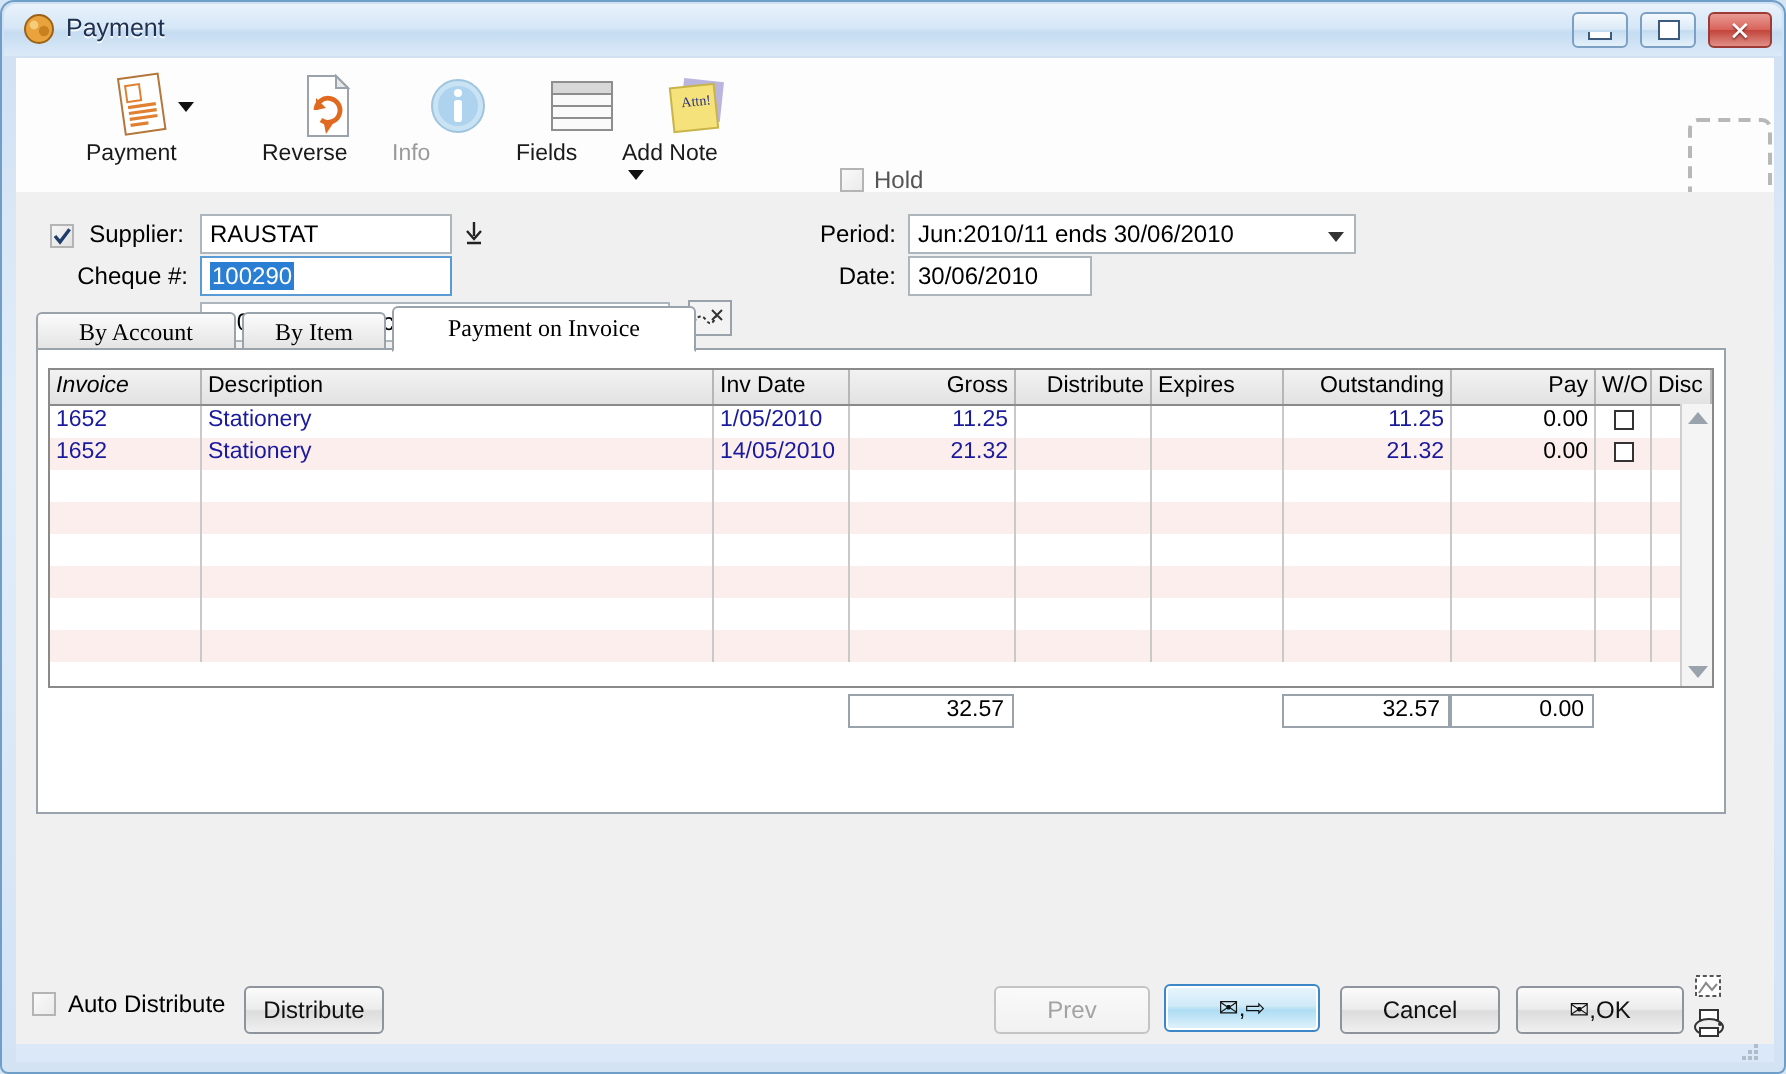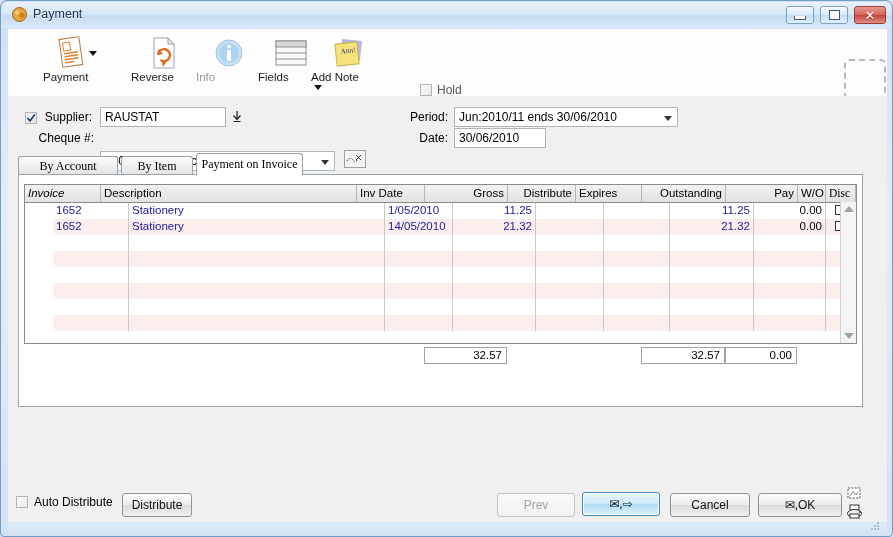--- a/index.html
+++ b/index.html
@@ -106,21 +106,21 @@
             box-sizing:border-box;border:1px solid #9aa3ab;background:#fff;}
 
   
   .grid{position:absolute;left:5px;top:9px;width:833px;height:160px;
         box-sizing:border-box;border:1px solid #8a8a8a;background:#fff;overflow:hidden;}
   .ghead{position:absolute;left:0;top:0;height:17px;width:100%;
          background:linear-gradient(to bottom,#f2f2f2,#e2e2e2);border-bottom:1px solid #8a8a8a;}
   .gh{position:absolute;top:0;height:17px;line-height:16px;font-size:11.5px;color:#000;
       box-sizing:border-box;border-right:1px solid #b6b6b6;padding:0 3px;white-space:nowrap;overflow:hidden;}
   .gh.r{text-align:right;}
-  .grow{position:absolute;left:0;height:16px;width:100%;margin-left:28px;}
+  .grow{position:absolute;left:0;height:16px;width:100%;}
   .gc{position:absolute;top:0;height:16px;line-height:15px;font-size:11.5px;
       box-sizing:border-box;border-right:1px solid #c9c9c9;padding:0 3px;white-space:nowrap;overflow:hidden;}
   .gc.r{text-align:right;}
   .gc.blue{color:#1a1a9c;}
   .cellchk{width:10px;height:10px;border:1px solid #333;background:#fff;box-sizing:border-box;
            display:inline-block;margin-top:2px;}
   .vsb{position:absolute;right:0;top:17px;width:15px;bottom:0;background:#f4f4f4;border-left:1px solid #cfcfcf;}
   .vsb .ar{position:absolute;left:3px;width:0;height:0;border-left:5px solid transparent;border-right:5px solid transparent;}
   .vsb .up{top:4px;border-bottom:6px solid #9aa3ab;}
   .vsb .dn{bottom:4px;border-top:6px solid #9aa3ab;}
@@ -261,20 +261,23 @@
     <span class="lbl" style="left:22px;top:14px;width:62px;">Supplier:</span>
     <input class="fld" style="left: 92px; top: 11px; width: 126px;" value="RAUSTAT">
     <span class="dropglyph" style="left:222px;top:14px;">
       <svg width="14" height="14" viewBox="0 0 14 14">
           <path d="M7 1 v7 M3.5 5.5 L7 9.5 L10.5 5.5" fill="none" stroke="#222" stroke-width="1.2"></path>
           <path d="M3.5 11.5 h7" stroke="#222" stroke-width="1.2"></path>
         </svg>
     </span>
 
     <span class="lbl" style="left:10px;top:35px;width:76px;">Cheque #:</span>
+    <div class="fld" style="left:92px;top:32px;width:126px;border:1px solid #5b9bd5;">
+      <span class="sel">100290</span>
+    </div>
 
     <span class="lbl" style="left:10px;top:58px;width:76px;">Bank:</span>
     <div class="combo" style="left:92px;top:55px;width:235px;">
       <span class="txt">5900: Cheque Account: 28,288.10</span>
       <span class="arw"></span>
     </div>
     <div class="minibtn" style="left:336px;top:54px;width:22px;height:18px;">
       <svg width="20" height="16" viewBox="0 0 20 16" style="display:block;">
         <path d="M2 10 q3 -5 6 -1 t5 -2" fill="none" stroke="#333" stroke-width="1" stroke-dasharray="1.6 1.3"></path>
         <path d="M11 4 l5 5 M16 4 l-5 5" stroke="#333" stroke-width="1"></path>
@@ -320,37 +323,37 @@
     <span class="lbl" style="left:380px;top:128px;width:60px;">Colour:</span>
     <div class="combo" style="left:446px;top:125px;width:108px;">
       <span class="txt">None</span>
       <span class="arw"></span>
     </div>
   </div>
 
   <div class="tabstrip">
     <div class="tab" style="left:0px;width:100px;">By Account</div>
     <div class="tab" style="left:103px;width:72px;">By Item</div>
-    <div class="tab active" style="left:178px;width:107px;">Payment on Invoice</div>
+    <div class="tab active" style="left:178px;width:152px;">Payment on Invoice</div>
   </div>
 
   <div class="tabpanel">
 
     <div class="grid">
       <div class="ghead">
         <div class="gh" style="left:0px;width:76px;font-style:italic;">Invoice</div>
         <div class="gh" style="left:76px;width:256px;">Description</div>
         <div class="gh" style="left:332px;width:68px;">Inv Date</div>
         <div class="gh r" style="left:400px;width:83px;">Gross</div>
         <div class="gh r" style="left:483px;width:68px;">Distribute</div>
         <div class="gh" style="left:551px;width:66px;">Expires</div>
         <div class="gh r" style="left:617px;width:84px;">Outstanding</div>
         <div class="gh r" style="left:701px;width:72px;">Pay</div>
         <div class="gh" style="left:773px;width:28px;">W/O</div>
-        <div class="gh" style="left:801px;width:30px;font-family:Liberation Serif, serif;">Disc</div>
+        <div class="gh" style="left:801px;width:30px;">Disc</div>
       </div>
 
       <div class="grow" style="top:18px;background:#fff;">
         <div class="gc blue" style="left:0px;width:76px;">1652</div>
         <div class="gc blue" style="left:76px;width:256px;">Stationery</div>
         <div class="gc blue" style="left:332px;width:68px;">1/05/2010</div>
         <div class="gc blue r" style="left:400px;width:83px;">11.25</div>
         <div class="gc r" style="left:483px;width:68px;"></div>
         <div class="gc" style="left:551px;width:66px;"></div>
         <div class="gc blue r" style="left:617px;width:84px;">11.25</div>

